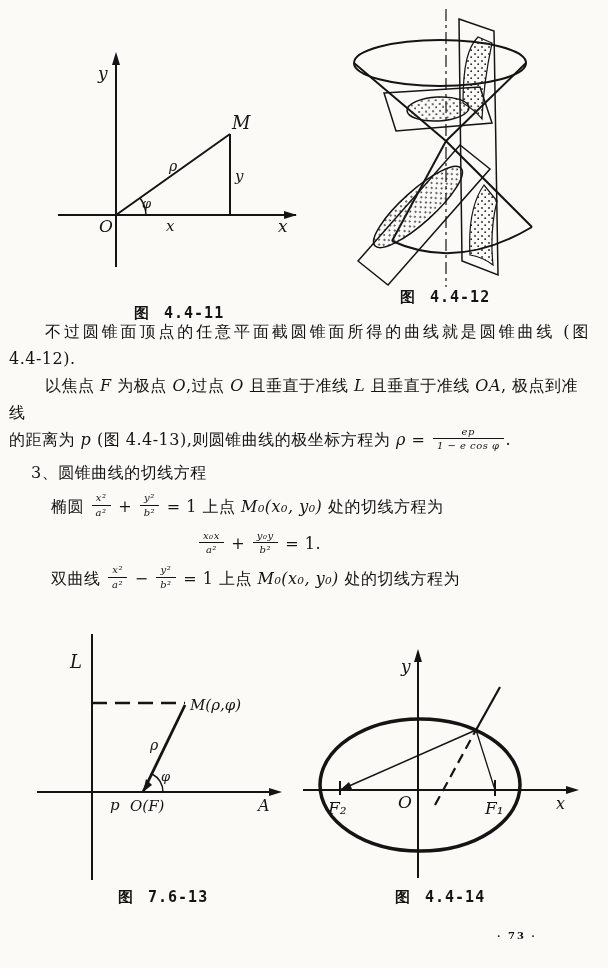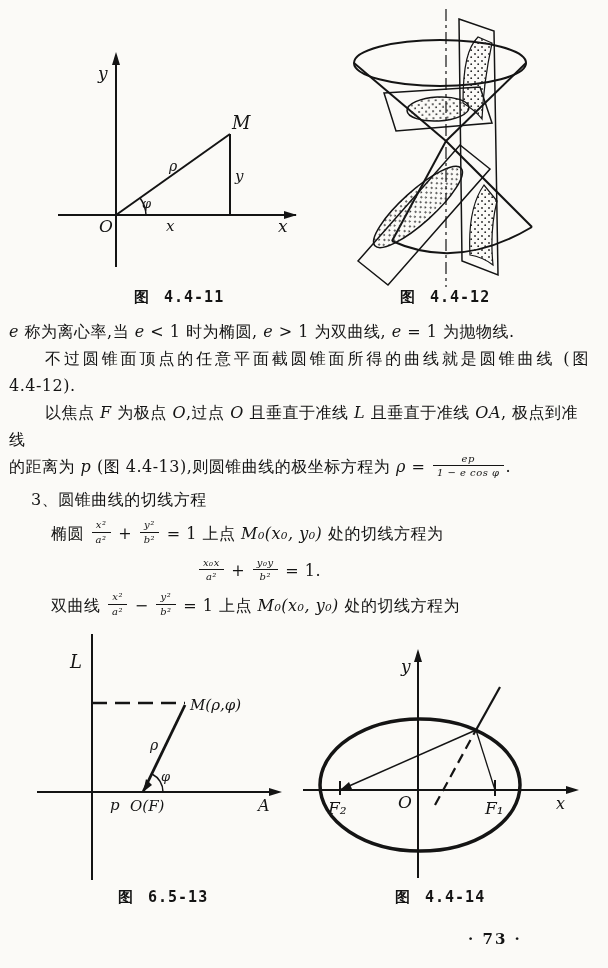--- a/index.html
+++ b/index.html
@@ -25,22 +25,22 @@
   .frac {
     display:inline-block; vertical-align:middle; text-align:center;
     font-size:10px; line-height:1.15; margin:0 2px; position:relative; top:-2px;
   }
   .frac .num { display:block; padding:0 4px 1px 4px; }
   .frac .den { display:block; border-top:1.4px solid #141414; padding:1px 4px 0 4px; }
   .heading { margin-top:5px; margin-left:22px; font-weight:normal; }
   .tangent-line { margin-top:7px; margin-left:42px; }
   .equation { margin-top:10px; width:500px; text-align:center; }
   .pagenum {
-    position:absolute; left:468px; top:930px; font-weight:bold;
-    font-size:15px; letter-spacing:2px;
+    position:absolute; left:497px; top:930px; font-weight:bold;
+    font-size:10px; letter-spacing:2px;
   }
 </style>
 </head>
 <body>
 
 <div class="page">
 
   <svg class="fig" style="left:38px; top:45px;" width="270" height="235" viewBox="0 0 270 235">
     <line x1="78" y1="10" x2="78" y2="222" stroke="#141414" stroke-width="2"></line>
     <polygon points="74,20 78,7 82,20" fill="#141414"></polygon>
@@ -51,21 +51,21 @@
     <path d="M 108 170 A 30 30 0 0 0 102 153" fill="none" stroke="#141414" stroke-width="1.5"></path>
     <text x="60" y="34" font-size="17" class="v" font-style="italic">y</text>
     <text x="240" y="187" font-size="17" font-style="italic">x</text>
     <text x="61" y="187" font-size="17" font-style="italic">O</text>
     <text x="194" y="84" font-size="18" font-style="italic">M</text>
     <text x="131" y="126" font-size="14" font-style="italic">ρ</text>
     <text x="104" y="163" font-size="13" font-style="italic">φ</text>
     <text x="128" y="186" font-size="15" font-style="italic">x</text>
     <text x="197" y="136" font-size="15" font-style="italic">y</text>
   </svg>
-  <div class="caption" style="left:118px; top:288px;padding-left:16px;">
+  <div class="caption" style="left:118px; top:304px;padding-left:16px;">
     <span>图</span><span class="cap-num">4.4-11</span>
   </div>
 
   <svg class="fig" style="left:340px; top:3px;" width="260" height="290" viewBox="0 0 260 290">
     <defs>
       <pattern id="dots" width="7" height="7" patternUnits="userSpaceOnUse">
         <circle cx="2" cy="2" r="0.9" fill="#222"></circle>
         <circle cx="5.2" cy="5.2" r="0.9" fill="#222"></circle>
       </pattern>
     </defs>
@@ -87,23 +87,20 @@
     <ellipse cx="0" cy="0" rx="31" ry="12" transform="translate(98,106) rotate(-3)" fill="url(#dots)" stroke="#141414" stroke-width="1.5"></ellipse>
 
     <polygon points="18,258 120,142 150,166 48,282" fill="none" stroke="#141414" stroke-width="1.5"></polygon>
     <ellipse cx="0" cy="0" rx="58" ry="16" transform="translate(78,204) rotate(-42)" fill="url(#dots)" stroke="#141414" stroke-width="1.5"></ellipse>
   </svg>
   <div class="caption" style="left:400px; top:288px;">
     <span>图</span><span class="cap-num">4.4-12</span>
   </div>
 
   <div class="textblock">
-    <div class="line">
-      <span class="v">e</span><span> 称为离心率,当 </span><span class="v">e</span><span> &lt; 1 时为椭圆, </span><span class="v">e</span><span> &gt; 1 为双曲线, </span><span class="v">e</span><span> = 1 为抛物线.</span>
-    </div>
     <div class="line jline indent">不过圆锥面顶点的任意平面截圆锥面所得的曲线就是圆锥曲线 (图</div>
     <div class="line">4.4-12).</div>
     <div class="line indent">
       <span>以焦点 </span><span class="v">F</span><span> 为极点 </span><span class="v">O</span><span>,过点 </span><span class="v">O</span><span> 且垂直于准线 </span><span class="v">L</span><span> 且垂直于准线 </span><span class="v">OA</span><span>, 极点到准线</span>
     </div>
     <div class="line">
       <span>的距离为 </span><span class="v">p</span><span> (图 4.4-13),则圆锥曲线的极坐标方程为 </span><span class="v">ρ</span><span> = </span><span class="frac"><span class="num v">ep</span><span class="den v">1 − e cos φ</span></span><span>.</span>
     </div>
     <div class="line heading">3、圆锥曲线的切线方程</div>
     <div class="line tangent-line">
@@ -127,21 +124,21 @@
     <path d="M 138 164 A 20 20 0 0 0 127 146" fill="none" stroke="#141414" stroke-width="1.5"></path>
     <text x="45" y="40" font-size="18" font-style="italic">L</text>
     <text x="165" y="82" font-size="15" font-style="italic">M(ρ,φ)</text>
     <text x="125" y="122" font-size="14" font-style="italic">ρ</text>
     <text x="136" y="153" font-size="13" font-style="italic">φ</text>
     <text x="85" y="182" font-size="15" font-style="italic">p</text>
     <text x="105" y="183" font-size="15" font-style="italic">O(F)</text>
     <text x="233" y="183" font-size="16" font-style="italic">A</text>
   </svg>
   <div class="caption" style="left:118px; top:888px;">
-    <span>图</span><span class="cap-num">6.5-13</span>
+    <span>图</span><span class="cap-num">7.6-13</span>
   </div>
 
   <svg class="fig" style="left:295px; top:628px;" width="300" height="265" viewBox="0 0 300 265">
     <line x1="123" y1="24" x2="123" y2="250" stroke="#141414" stroke-width="2"></line>
     <polygon points="119,34 123,21 127,34" fill="#141414"></polygon>
     <line x1="8" y1="162" x2="280" y2="162" stroke="#141414" stroke-width="2"></line>
     <polygon points="271,158 284,162 271,166" fill="#141414"></polygon>
     <ellipse cx="125" cy="157" rx="100" ry="66" fill="none" stroke="#141414" stroke-width="3.5"></ellipse>
     <line x1="45" y1="153" x2="45" y2="167" stroke="#141414" stroke-width="2"></line>
     <line x1="200" y1="152" x2="200" y2="168" stroke="#141414" stroke-width="2"></line>

